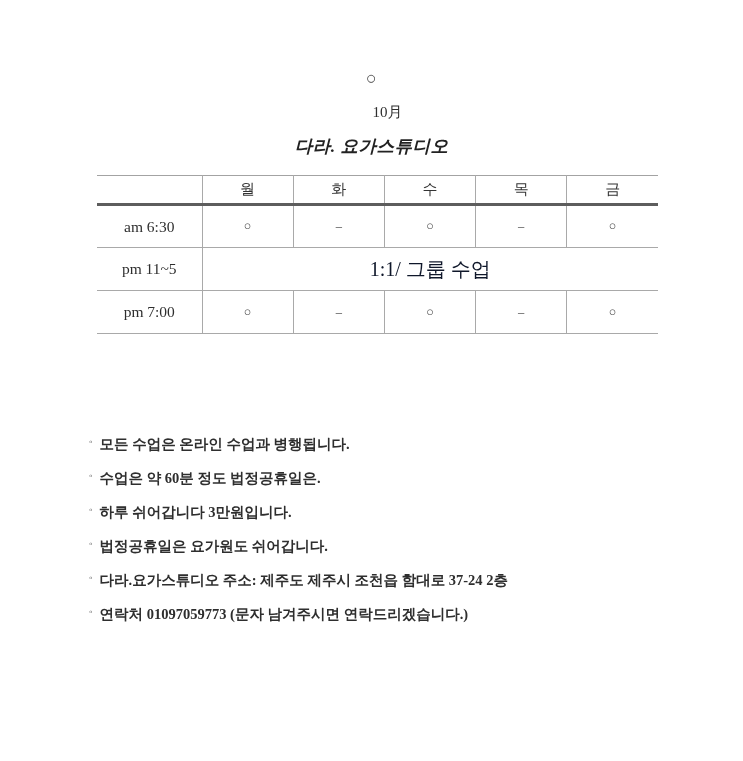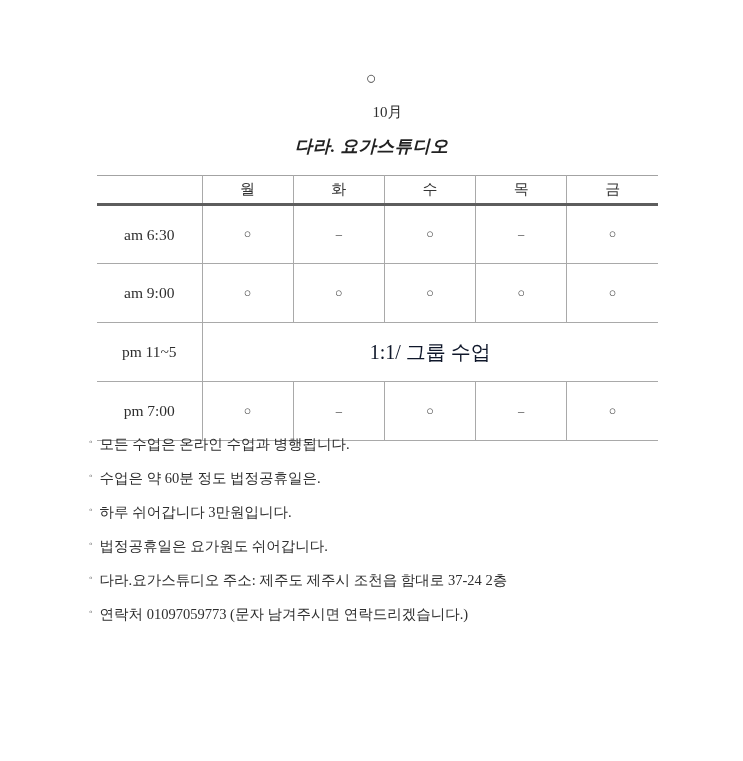--- a/index.html
+++ b/index.html
@@ -31,35 +31,35 @@
     position: absolute; top: 175px; left: 97px;
     width: 561px; table-layout: fixed;
     border-collapse: collapse;
     border-top: 1px solid #a3a3a3;
   }
   table.schedule th {
     height: 29px; font-weight: normal; font-size: 15px; color: #333;
     border-bottom: 3px solid #5d5d5d; text-align: center; padding: 0;
   }
   table.schedule td {
-    height: 59px; text-align: center; vertical-align: middle;
+    height: 43px; text-align: center; vertical-align: middle;
     border-bottom: 1px solid #a9a9a9; padding: 0;
   }
   th.day-col, td.day-col, td.merged-col { border-left: 1px solid #a9a9a9; }
   td.time-cell { font-size: 15.5px; color: #2e2e2e; }
   td.mark-cell { font-size: 12.5px; color: #3d3d3d; }
   td.merged-col { font-size: 20px; color: #0f172a; }
 
   ul.notes {
     position: absolute; top: 427px; left: 89px; width: 570px;
     list-style: none; margin: 0; padding: 0;
   }
   ul.notes li {
     height: 34px; line-height: 34px;
-    font-size: 14.5px; color: #2e2e2e; white-space: nowrap;
+    font-size: 14.5px; color: #2e2e2e; white-space: nowrap; font-weight: bold;
   }
   ul.notes .bullet {
     display: inline-block;
     font-size: 10px; line-height: 10px;
     vertical-align: 4px; margin-right: 7px; color: #4a4a4a;
   }
 </style>
 </head>
 <body>
 
@@ -91,28 +91,20 @@
     <tbody>
       <tr>
         <td class="time-cell">am 6:30</td>
         <td class="day-col mark-cell">○</td>
         <td class="day-col mark-cell">–</td>
         <td class="day-col mark-cell">○</td>
         <td class="day-col mark-cell">–</td>
         <td class="day-col mark-cell">○</td>
       </tr>
       <tr>
-        <td class="time-cell">am 9:00</td>
-        <td class="day-col mark-cell">○</td>
-        <td class="day-col mark-cell">○</td>
-        <td class="day-col mark-cell">○</td>
-        <td class="day-col mark-cell">○</td>
-        <td class="day-col mark-cell">○</td>
-      </tr>
-      <tr>
         <td class="time-cell">pm 11~5</td>
         <td class="merged-col" colspan="5">1:1/ 그룹 수업</td>
       </tr>
       <tr>
         <td class="time-cell">pm 7:00</td>
         <td class="day-col mark-cell">○</td>
         <td class="day-col mark-cell">–</td>
         <td class="day-col mark-cell">○</td>
         <td class="day-col mark-cell">–</td>
         <td class="day-col mark-cell">○</td>

